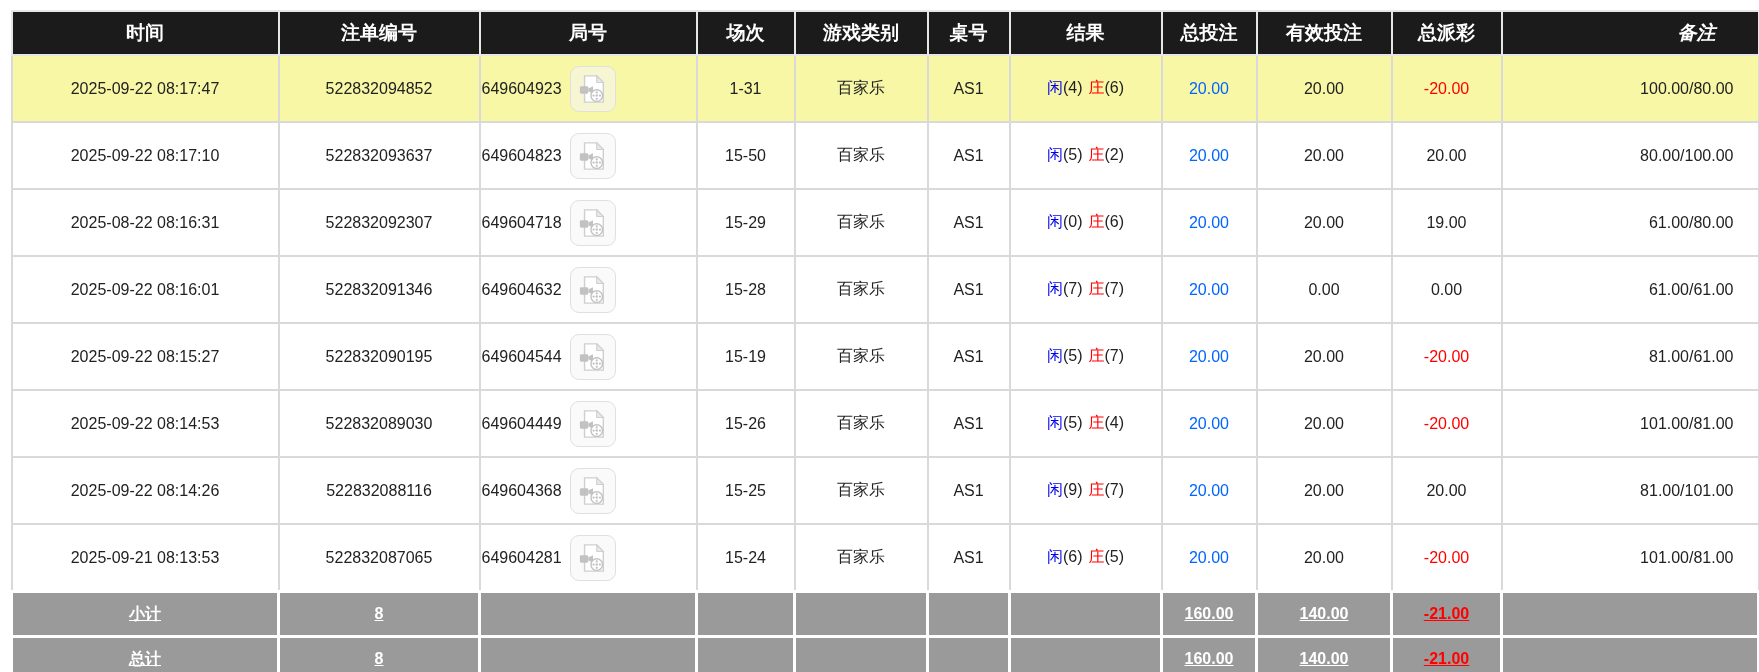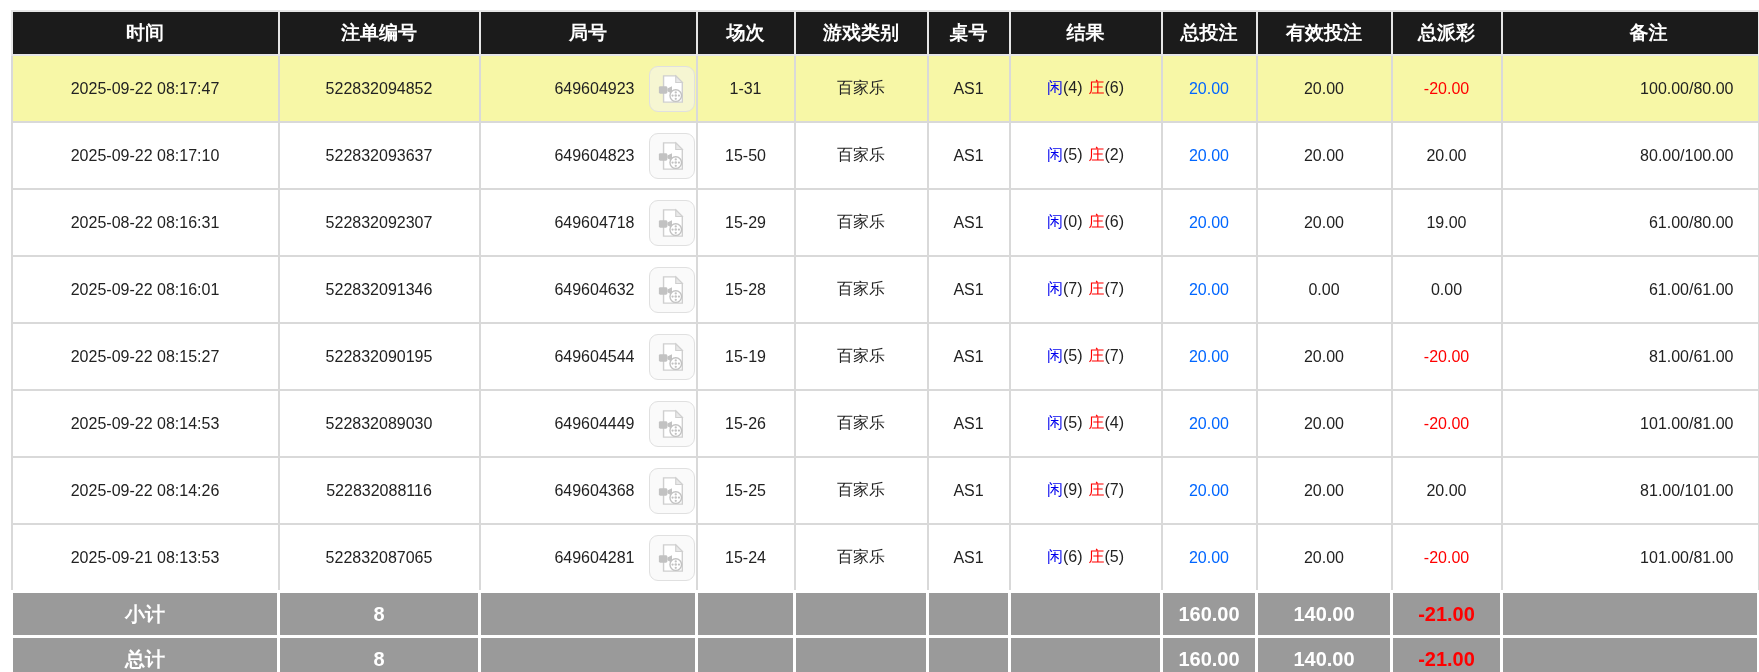--- a/index.html
+++ b/index.html
@@ -8,32 +8,32 @@
     font-family:"Liberation Sans","DejaVu Sans",sans-serif;
     -webkit-font-smoothing:antialiased;
   }
   .wrap{padding:10px 0 0 10px;}
   table{border-collapse:collapse;table-layout:fixed;width:1747px;}
   th{
     background:#1b1b1b;color:#fff;font-size:19px;font-weight:700;
     height:40px;text-align:center;border:2px solid #e6e6e6;
     white-space:nowrap;overflow:hidden;
   }
-  th.remark-h{text-align:right;padding-right:90px;}
+  th.remark-h{text-align:right;padding-right:42px;font-style:italic;}
   td{
     background:#fff;color:#222;font-size:16px;height:63px;
     text-align:center;border:2px solid #d9d9d9;white-space:nowrap;overflow:hidden;
   }
   tr.hl td{background:#f7f7a6;margin-left:8px;}
   tbody.summary td{
     background:#9a9a9a;color:#fff;font-weight:700;height:40px;
-    border:3px solid #fff;font-size:20px;
+    border:3px solid #fff;font-size:16px;text-decoration:underline;
   }
   .remark-td{text-align:right;padding-right:24px;}
-  .round-wrap{display:flex;align-items:center;justify-content:flex-end;gap:14px;}
+  .round-wrap{display:flex;align-items:center;justify-content:flex-start;gap:8px;}
   .vbtn{
     width:46px;height:46px;border-radius:9px;border:1px solid #e0e0e0;
     background:rgba(245,245,245,0.55);display:flex;align-items:center;justify-content:center;
     cursor:pointer;padding:0;
   }
   .blue{color:#0000ee;}
   .red{color:#ff0000;}
   .banker-group{margin-left:6px;}
   .link{color:#0066ff;cursor:pointer;}
   .neg{color:#ff0000 !important;}

